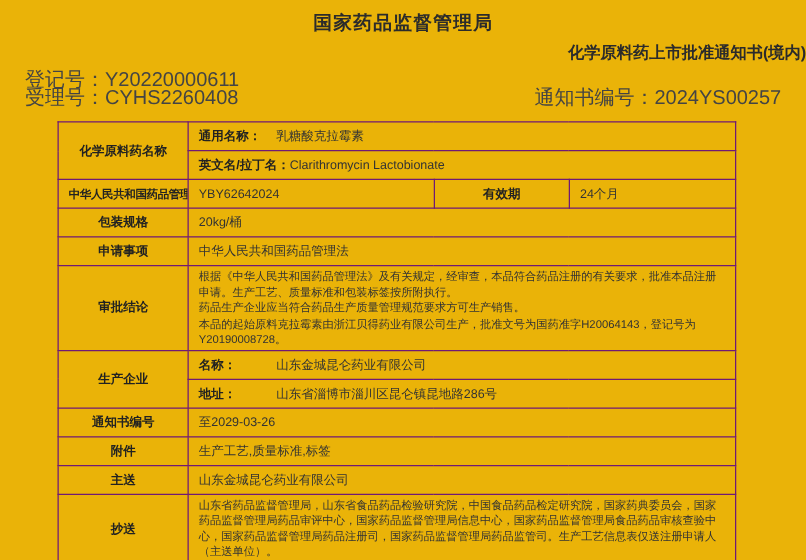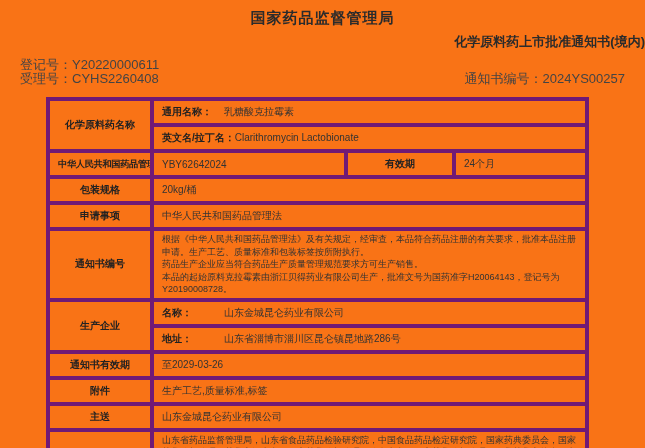--- a/index.html
+++ b/index.html
@@ -1,31 +1,31 @@
 <!DOCTYPE html>
 <html><head>
 <meta charset="utf-8">
 <style>
   html,body{margin:0;padding:0;background:#ffffff;}
   .page{
-    position:relative;width:645px;height:448px;background:#f97316;overflow:hidden;
+    position:relative;width:645px;height:448px;background:#eab308;overflow:hidden;
     font-family:"Liberation Sans","DejaVu Sans",sans-serif;color:#333;
   }
   .org-title{padding-top:9px;text-align:center;font-size:15px;font-weight:bold;color:#2b2b2b;letter-spacing:1px;}
   .doc-title{margin-top:5px;text-align:right;font-size:13px;font-weight:bold;color:#2b2b2b;}
-  .meta{margin:7px 20px 0 20px;font-size:13px;color:#444;}
+  .meta{margin:7px 20px 0 20px;font-size:16px;color:#444;}
   .meta-line{display:flex;justify-content:space-between;line-height:14px;}
   .meta-line .left{white-space:nowrap;}
   .meta-line .right{white-space:nowrap;}
   table.approval{
     border-collapse:collapse;table-layout:fixed;width:543px;margin:11px 0 0 46px;
     font-size:10px;color:#333;
   }
   table.approval td{
-    border:4px solid #701a75;padding:2px 8px;height:18px;vertical-align:middle;
+    border:1px solid #701a75;padding:2px 8px;height:18px;vertical-align:middle;
     overflow:hidden;
   }
   td.lbl{font-weight:bold;text-align:center;color:#222;padding:2px 1px;margin-left:33px;}
   td.lbl.tight{font-size:9.2px;letter-spacing:-0.3px;white-space:nowrap;}
   .inl{font-weight:bold;display:inline-block;min-width:62px;color:#222;}
   td.multiline{font-size:9px;line-height:12.5px;padding:3px 8px;vertical-align:middle;}
   td.h-tall{height:48px;}
   td.h-cc{height:40px;}
   td.h-att{height:15px;}
   .license-line{position:absolute;left:20px;bottom:7px;font-size:10.5px;white-space:nowrap;}
@@ -78,40 +78,40 @@
       </tr>
       <tr>
         <td class="lbl">包装规格</td>
         <td colspan="3">20kg/桶</td>
       </tr>
       <tr>
         <td class="lbl">申请事项</td>
         <td colspan="3">中华人民共和国药品管理法</td>
       </tr>
       <tr>
-        <td class="lbl">通知书编号</td>
+        <td class="lbl">审批结论</td>
         <td colspan="3" class="multiline h-tall">
           <div>根据《中华人民共和国药品管理法》及有关规定，经审查，本品符合药品注册的有关要求，批准本品注册申请。生产工艺、质量标准和包装标签按所附执行。</div>
           <div>药品生产企业应当符合药品生产质量管理规范要求方可生产销售。</div>
           <div>本品的起始原料克拉霉素由浙江贝得药业有限公司生产，批准文号为国药准字H20064143，登记号为Y20190008728。</div>
         </td>
       </tr>
       <tr>
         <td class="lbl" rowspan="2">生产企业</td>
         <td colspan="3">
           <span class="inl">名称：</span><span>山东金城昆仑药业有限公司</span>
         </td>
       </tr>
       <tr>
         <td colspan="3">
           <span class="inl">地址：</span><span>山东省淄博市淄川区昆仑镇昆地路286号</span>
         </td>
       </tr>
       <tr>
-        <td class="lbl">通知书有效期</td>
+        <td class="lbl">通知书编号</td>
         <td colspan="3">至2029-03-26</td>
       </tr>
       <tr>
         <td class="lbl h-att">附件</td>
         <td colspan="3" class="h-att">生产工艺,质量标准,标签</td>
       </tr>
       <tr>
         <td class="lbl">主送</td>
         <td colspan="3">山东金城昆仑药业有限公司</td>
       </tr>

